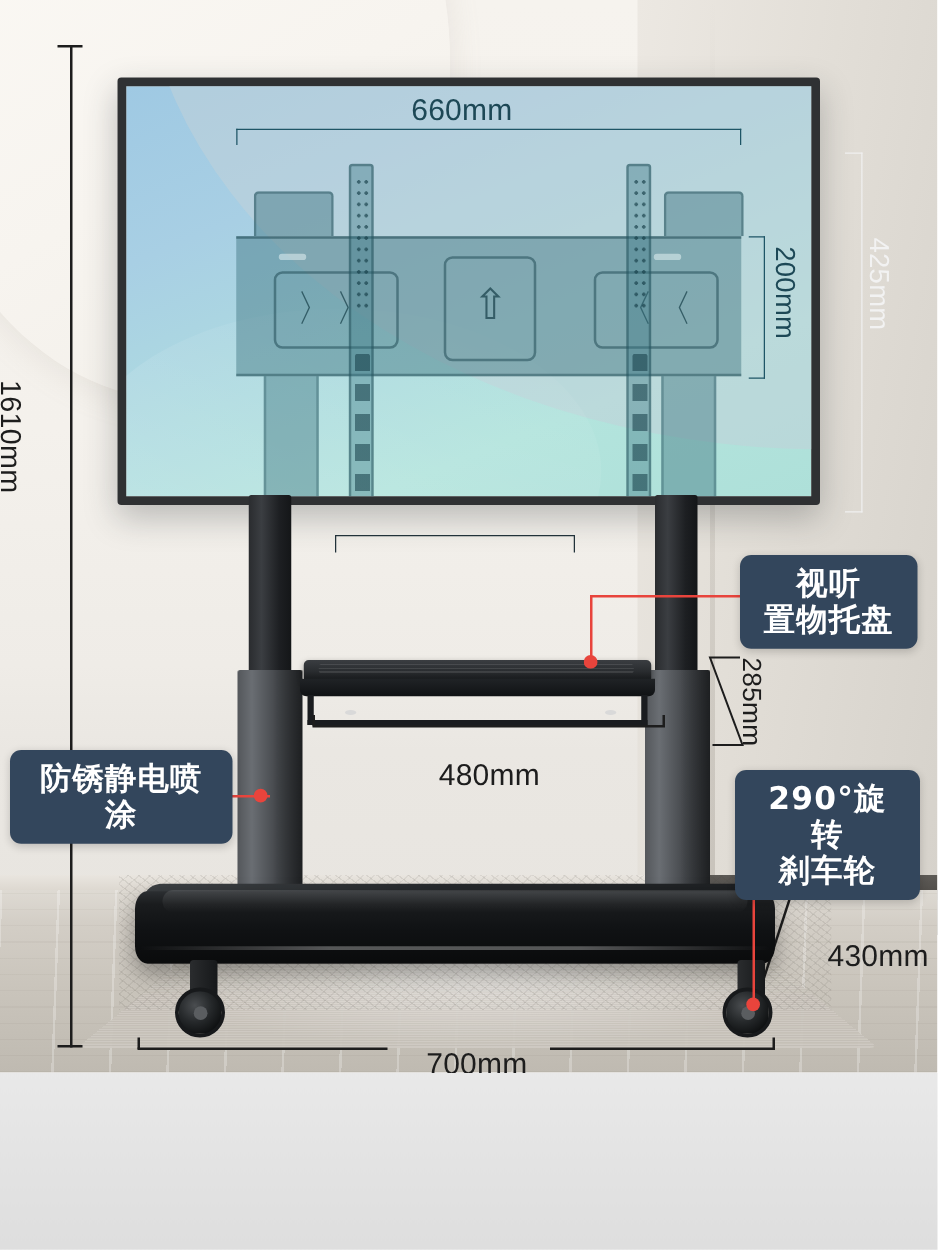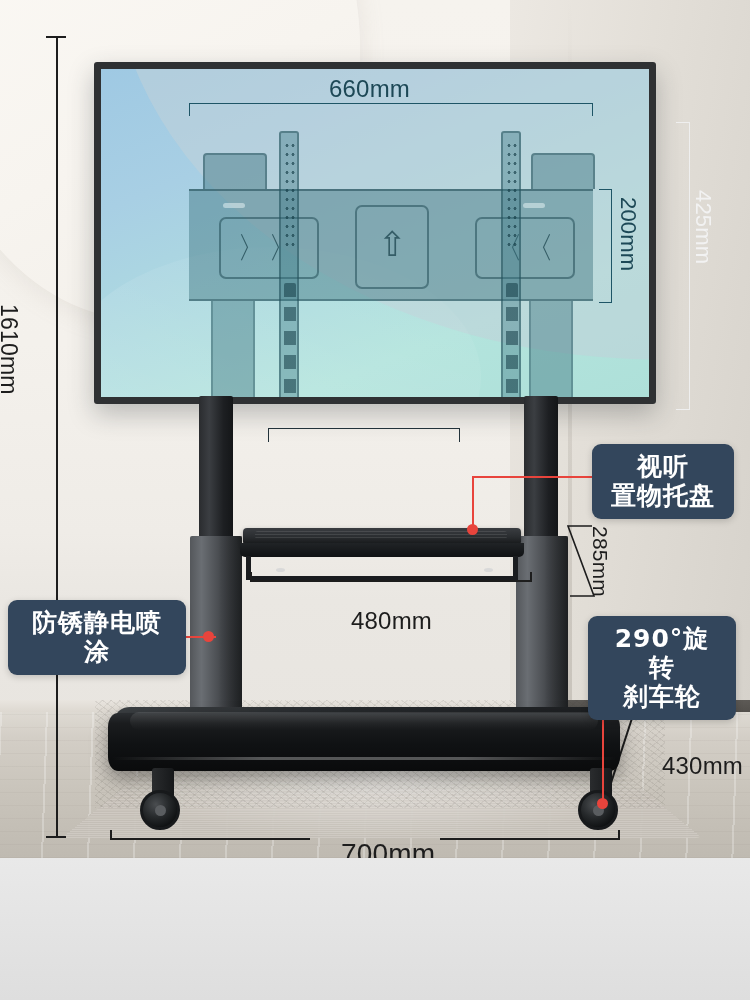--- a/index.html
+++ b/index.html
@@ -392,21 +392,21 @@
   <div class="caster" style="left:578px; top:768px;">
     <div class="yoke"></div>
     <div class="wheel"></div>
     <div class="hub"></div>
   </div>
 
   <div class="dim-line dim-h" style="left:110px; top:838px; width:200px;"></div>
   <div class="dim-line dim-h" style="left:440px; top:838px; width:180px;"></div>
   <div class="dim-line dim-v" style="left:110px; top:830px; height:9px;"></div>
   <div class="dim-line dim-v" style="left:618px; top:830px; height:9px;"></div>
-  <div class="dim-label" style="left:341px; top:838px; font-size:28px;">700mm</div>
+  <div class="dim-label" style="left:341px; top:838px; font-size:24px;">700mm</div>
 
   <div class="leader leader-h" style="left:472px; top:476px; width:122px;"></div>
   <div class="leader leader-v" style="left:472px; top:476px; height:54px;"></div>
   <div class="leader-dot" style="left:467px; top:524px;"></div>
   <div class="callout" style="left:592px; top:444px; width:142px;">
     <div>视听</div>
     <div>置物托盘</div>
   </div>
 
   <div class="leader leader-h" style="left:178px; top:636px; width:38px;"></div>

